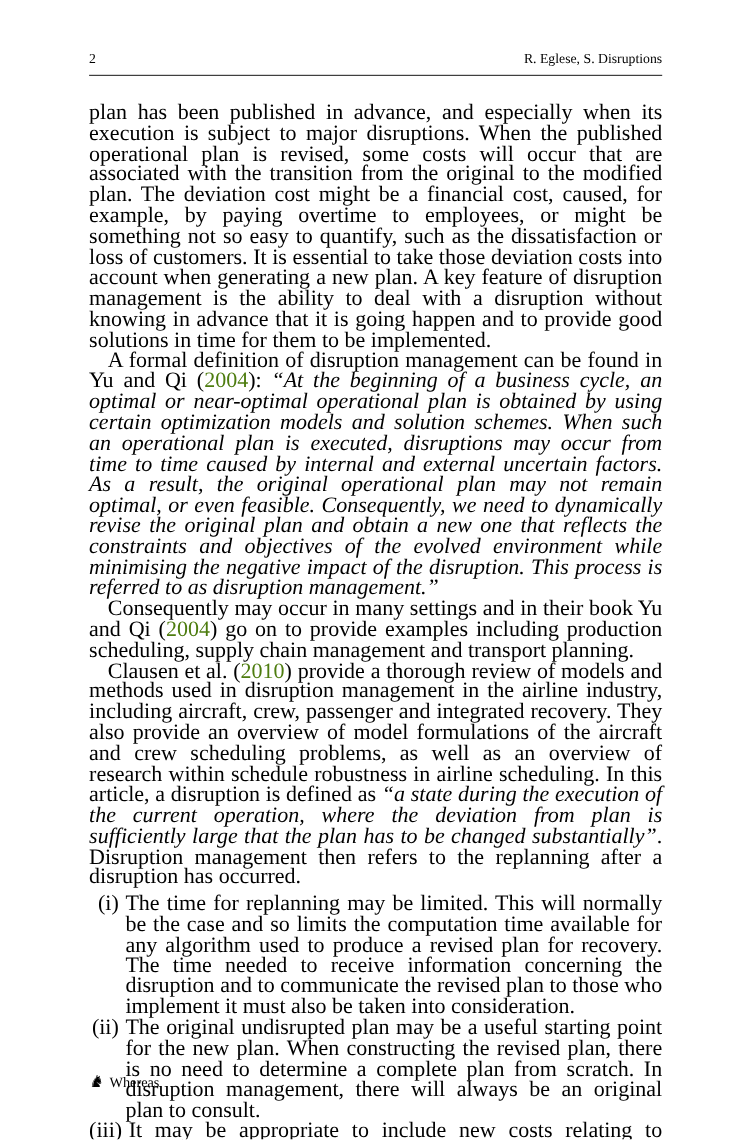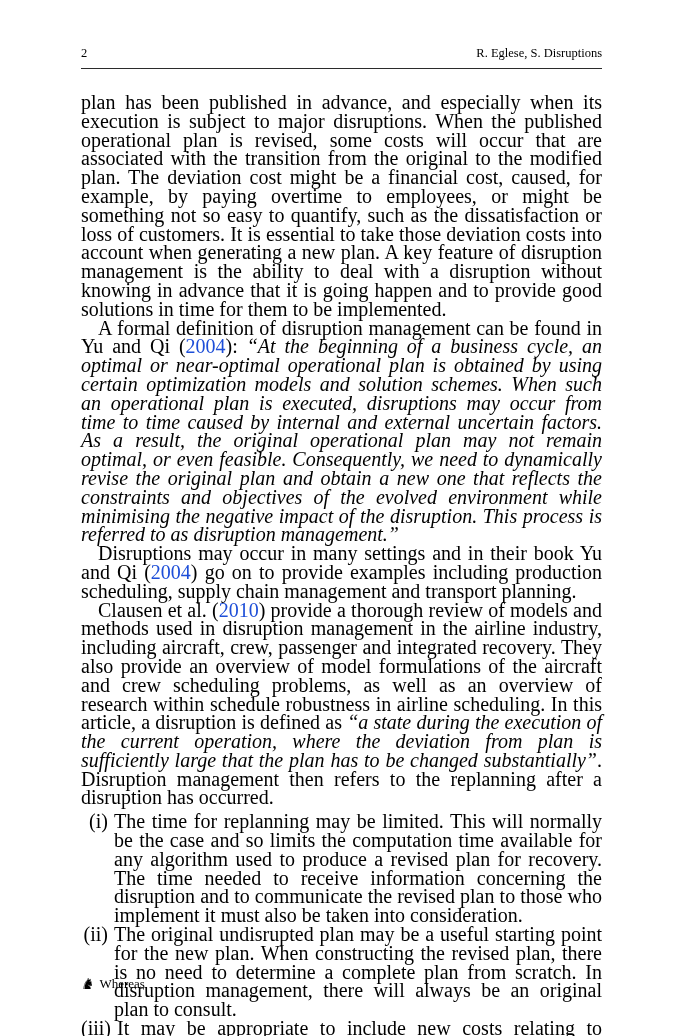--- a/index.html
+++ b/index.html
@@ -26,21 +26,21 @@
   }
   .body-text {
     font-size: 20px;
     line-height: 18.8px;
     text-align: justify;
   }
   .para { margin: 0; }
   .para.indent { text-indent: 17px; }
   .italic { font-style: italic; margin-top: 44px; }
   .cite {
-    color: #1d4ed8;
+    color: #4d7c0f;
     text-decoration: none;
     cursor: pointer;
   }
   .list { margin-top: 5px; }
   .list-item { display: flex; }
   .list-item .label {
     flex: 0 0 27px;
     text-align: right;
     margin-right: 6px;
   }
@@ -73,21 +73,21 @@
     <span>2</span>
     <span>R. Eglese, S. Disruptions</span>
   </header>
 
   <main class="body-text">
 
     <p class="para"><span>plan has been published in advance, and especially when its execution is subject to major disruptions. When the published operational plan is revised, some costs will occur that are associated with the transition from the original to the modified plan. The deviation cost might be a financial cost, caused, for example, by paying overtime to employees, or might be something not so easy to quantify, such as the dissatisfaction or loss of customers. It is essential to take those deviation costs into account when generating a new plan. A key feature of disruption management is the ability to deal with a disruption without knowing in advance that it is going happen and to provide good solutions in time for them to be implemented.</span></p>
 
     <p class="para indent"><span>A formal definition of disruption management can be found in Yu and Qi (</span><a class="cite">2004</a><span>): </span><span class="italic">“At the beginning of a business cycle, an optimal or near-optimal operational plan is obtained by using certain optimization models and solution schemes. When such an operational plan is executed, disruptions may occur from time to time caused by internal and external uncertain factors. As a result, the original operational plan may not remain optimal, or even feasible. Consequently, we need to dynamically revise the original plan and obtain a new one that reflects the constraints and objectives of the evolved environment while minimising the negative impact of the disruption. This process is referred to as disruption management.”</span></p>
 
-    <p class="para indent"><span>Disruptions may occur in many settings and in their book Yu and Qi (</span><a class="cite">2004</a><span>) go on to provide examples including production scheduling, supply chain management and transport planning.</span></p>
+    <p class="para indent"><span>Consequently may occur in many settings and in their book Yu and Qi (</span><a class="cite">2004</a><span>) go on to provide examples including production scheduling, supply chain management and transport planning.</span></p>
 
     <p class="para indent"><span>Clausen et al. (</span><a class="cite">2010</a><span>) provide a thorough review of models and methods used in disruption management in the airline industry, including aircraft, crew, passenger and integrated recovery. They also provide an overview of model formulations of the aircraft and crew scheduling problems, as well as an overview of research within schedule robustness in airline scheduling. In this article, a disruption is defined as </span><span class="italic">“a state during the execution of the current operation, where the deviation from plan is sufficiently large that the plan has to be changed substantially”</span><span>. Disruption management then refers to the replanning after a disruption has occurred.</span></p>
 
 
     <div class="list">
 
       <div class="list-item">
         <span class="label">(i)</span>
         <div class="item-text">The time for replanning may be limited. This will normally be the case and so limits the computation time available for any algorithm used to produce a revised plan for recovery. The time needed to receive information concerning the disruption and to communicate the revised plan to those who implement it must also be taken into consideration.</div>
       </div>

